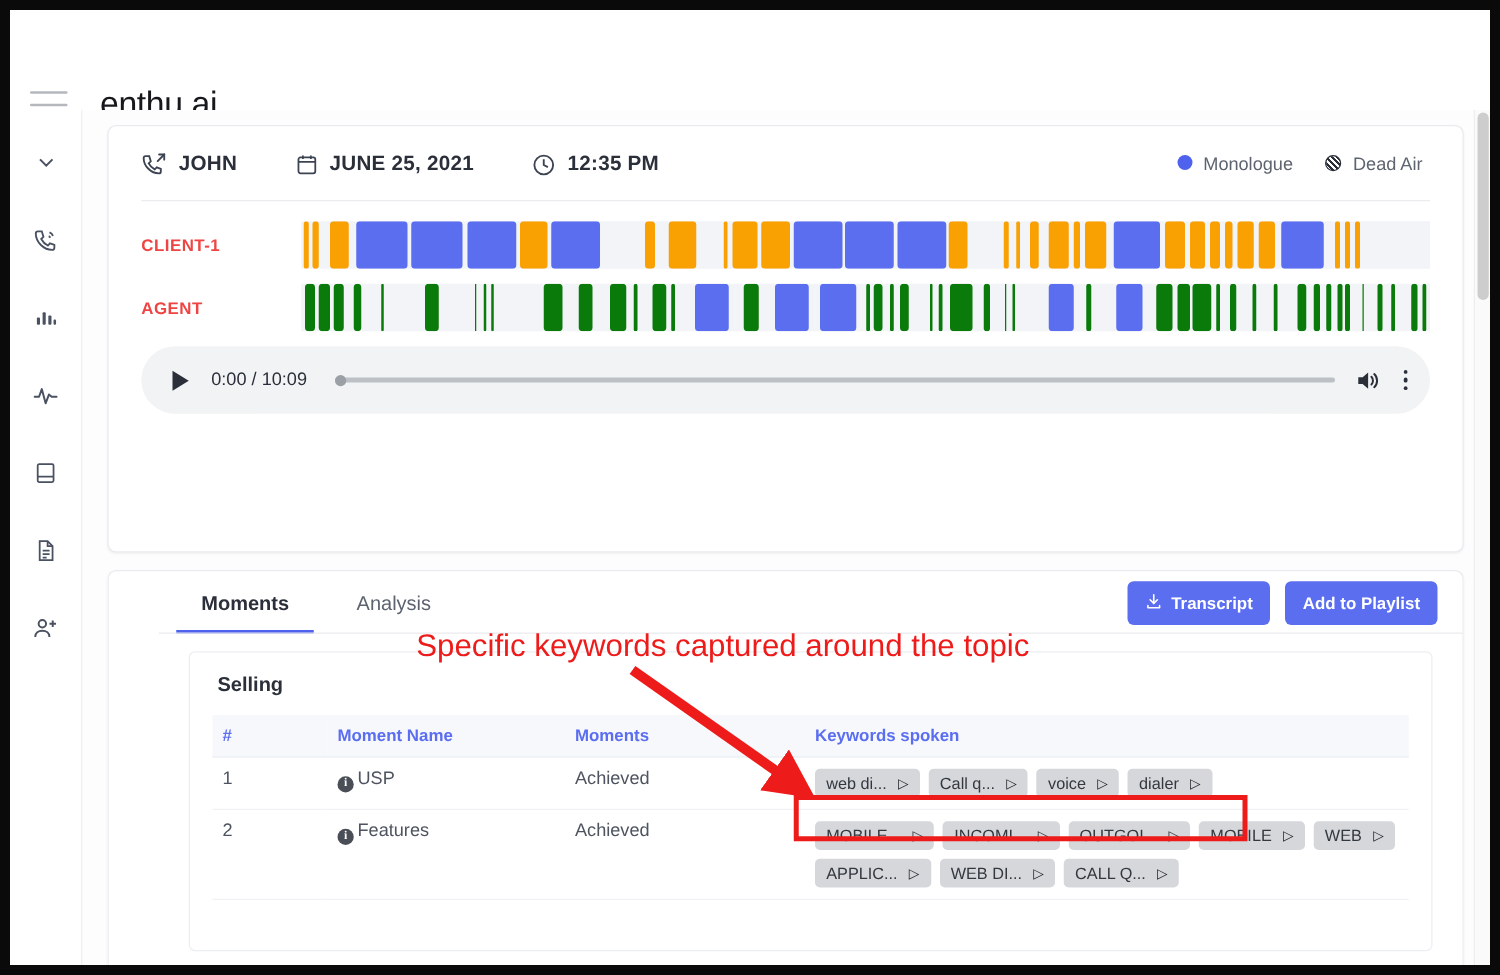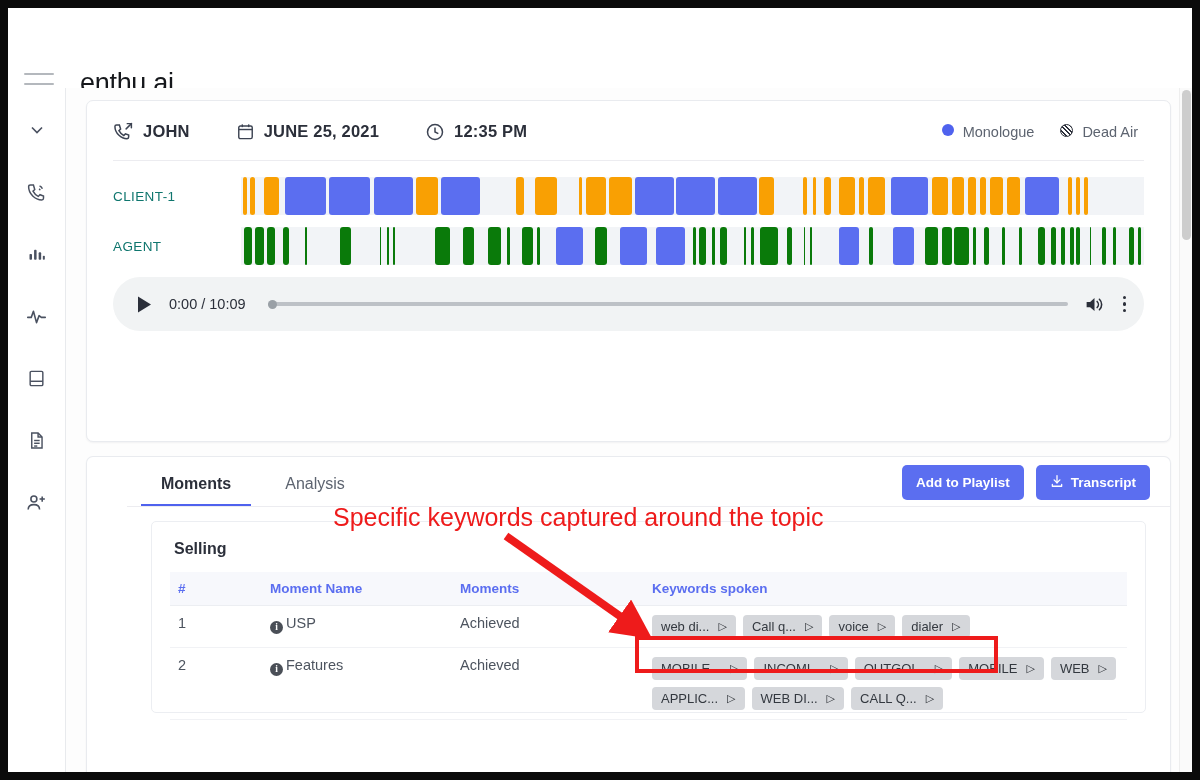--- a/index.html
+++ b/index.html
@@ -91,21 +91,21 @@
     font-size: 14.5px; color: #636a76;
   }
   .call-sub .to { margin-left: 86px; }
   .hr { margin: 18px 26px 0 26px; height: 1px; background: #ececf0; }
 
   
   .tracks { padding: 16px 26px 0 26px; }
   .track { display: flex; align-items: center; height: 38px; margin-bottom: 12px; }
   .track-label {
     width: 128px; flex: 0 0 128px;
-    font-size: 13.5px; font-weight: normal; color: #0f766e; letter-spacing: .4px;
+    font-size: 13.5px; font-weight: bold; color: #ef4444; letter-spacing: .4px;
   }
   .track-bar {
     flex: 1; height: 38px; background: #f2f4f7;
     position: relative; overflow: hidden;
   }
   .seg { position: absolute; top: 0; height: 100%; border-radius: 3px; }
 
   
   .player {
     margin: 6px 26px 0 26px; height: 54px;
@@ -141,21 +141,21 @@
   .btn {
     background: #5b6ef0; color: #fff; border: none; border-radius: 5px;
     font-size: 13.5px; font-weight: bold; padding: 9px 14px;
     display: flex; align-items: center; gap: 7px; cursor: pointer;
     font-family: "Liberation Sans", sans-serif;
   }
 
   .panel {
     margin: 14px 24px 0 24px; background: #fff;
     border: 1px solid #eceef2; border-radius: 5px;
-    height: 192px; padding: 16px 18px 0 18px;
+    height: 240px; padding: 16px 18px 0 18px;
   }
   .group-title { font-size: 16px; font-weight: bold; color: #2b2f3a; margin: 2px 0 14px 4px; }
 
   table.moments { width: 100%; border-collapse: collapse; table-layout: fixed; }
   table.moments th {
     text-align: left; font-size: 13.5px; font-weight: bold; color: #5b6ef0;
     background: #f7f8fc; padding: 9px 8px; border-bottom: 1px solid #eceef2;
   }
   table.moments td {
     font-size: 14.5px; color: #4d545f; padding: 9px 8px;
@@ -447,31 +447,31 @@
       </div>
     </div>
 
     <div class="card momcard">
       <div class="tabs">
         <div class="tab active">Moments</div>
         <div class="tab">Analysis</div>
         <div class="tabs-rule"></div>
         <div class="tab-actions">
           <button class="btn">
-            <span>Add to Playlist</span>
-          </button>
-          <button class="btn">
             <span>
               <svg width="14" height="14" viewBox="0 0 24 24" fill="none" stroke="#ffffff" stroke-width="2.2" stroke-linecap="round" stroke-linejoin="round">
                 <polyline points="7 10 12 15 17 10"></polyline>
                   <line x1="12" y1="3" x2="12" y2="15"></line>
                   <polyline points="4 18 4 21 20 21 20 18"></polyline>
               </svg>
             </span>
             <span>Transcript</span>
+          </button>
+          <button class="btn">
+            <span>Add to Playlist</span>
           </button>
         </div>
       </div>
 
       <div class="panel">
         <div class="group-title">Selling</div>
         <table class="moments">
           <thead>
             <tr>
               <th class="c-num">#</th>

